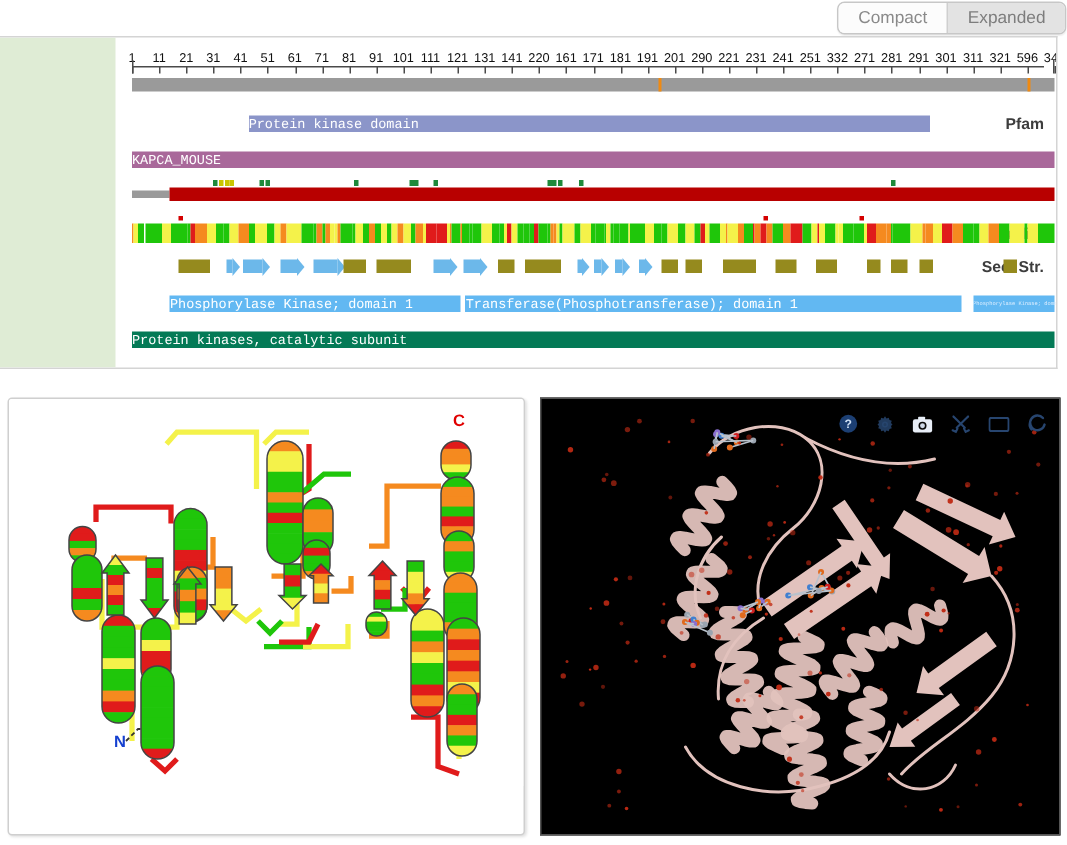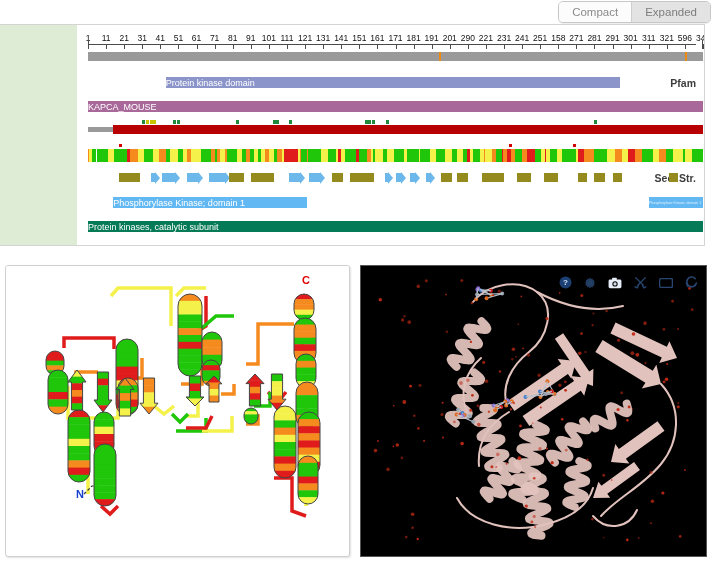--- a/index.html
+++ b/index.html
@@ -14,21 +14,21 @@
   .seg .on{background:#e3e3e3;color:#7d7d7d;}
   .seg .off{background:#fcfcfc;border-right:1px solid #cfcfcf;}
 
   
   .fv{position:relative;margin:0 6px 0 0;height:222px;border:1px solid #d4d4d4;
       border-left:none;background:#fff;box-sizing:border-box;overflow:hidden;}
   .fv-labels{position:absolute;left:0;top:0;width:77px;height:100%;background:#dfecd5;}
   .lbl{position:absolute;right:8px;font-size:10.5px;font-weight:bold;color:#3d3d3d;
        text-align:right;white-space:nowrap;}
 
-  .trk{position:absolute;left:88px;right:8px;}
+  .trk{position:absolute;left:88px;right:8px;font-family:Liberation Mono, monospace;}
   .bar{position:absolute;height:100%;}
 
   
   .ruler{position:absolute;left:88px;right:8px;top:2px;height:22px;}
   .ruler .base{position:absolute;left:0;right:0;bottom:4px;height:1px;background:#4a4a4a;}
   .ruler .tk{position:absolute;bottom:0px;width:1px;height:5px;background:#4a4a4a;}
   .ruler .tl{position:absolute;bottom:6px;font-size:8.5px;color:#111;transform:translateX(-50%);
              white-space:nowrap;}
   .ruler .cap{position:absolute;bottom:0;width:1px;height:9px;background:#4a4a4a;}
 
@@ -101,21 +101,21 @@
       <div class="tl" style="left:180.88235294117646px">101</div>
       <div class="tk" style="left:198.97058823529412px"></div>
       <div class="tl" style="left:198.97058823529412px">111</div>
       <div class="tk" style="left:217.05882352941177px"></div>
       <div class="tl" style="left:217.05882352941177px">121</div>
       <div class="tk" style="left:235.1470588235294px"></div>
       <div class="tl" style="left:235.1470588235294px">131</div>
       <div class="tk" style="left:253.23529411764704px"></div>
       <div class="tl" style="left:253.23529411764704px">141</div>
       <div class="tk" style="left:271.3235294117647px"></div>
-      <div class="tl" style="left:271.3235294117647px">151</div>
+      <div class="tl" style="left:271.3235294117647px">220</div>
       <div class="tk" style="left:289.4117647058824px"></div>
       <div class="tl" style="left:289.4117647058824px">161</div>
       <div class="tk" style="left:307.5px"></div>
       <div class="tl" style="left:307.5px">171</div>
       <div class="tk" style="left:325.5882352941176px"></div>
       <div class="tl" style="left:325.5882352941176px">181</div>
       <div class="tk" style="left:343.6764705882353px"></div>
       <div class="tl" style="left:343.6764705882353px">191</div>
       <div class="tk" style="left:361.7647058823529px"></div>
       <div class="tl" style="left:361.7647058823529px">201</div>
@@ -123,21 +123,21 @@
       <div class="tl" style="left:379.8529411764706px">290</div>
       <div class="tk" style="left:397.94117647058823px"></div>
       <div class="tl" style="left:397.94117647058823px">221</div>
       <div class="tk" style="left:416.0294117647059px"></div>
       <div class="tl" style="left:416.0294117647059px">231</div>
       <div class="tk" style="left:434.11764705882354px"></div>
       <div class="tl" style="left:434.11764705882354px">241</div>
       <div class="tk" style="left:452.2058823529412px"></div>
       <div class="tl" style="left:452.2058823529412px">251</div>
       <div class="tk" style="left:470.2941176470588px"></div>
-      <div class="tl" style="left:470.2941176470588px">158</div>
+      <div class="tl" style="left:470.2941176470588px">332</div>
       <div class="tk" style="left:488.38235294117646px"></div>
       <div class="tl" style="left:488.38235294117646px">271</div>
       <div class="tk" style="left:506.4705882352941px"></div>
       <div class="tl" style="left:506.4705882352941px">281</div>
       <div class="tk" style="left:524.5588235294117px"></div>
       <div class="tl" style="left:524.5588235294117px">291</div>
       <div class="tk" style="left:542.6470588235294px"></div>
       <div class="tl" style="left:542.6470588235294px">301</div>
       <div class="tk" style="left:560.7352941176471px"></div>
       <div class="tl" style="left:560.7352941176471px">311</div>
@@ -519,20 +519,23 @@
         <div class="helix" style="left:455.82352941176475px;width:14.47058823529403px"></div>
         <div class="helix" style="left:490.1911764705883px;width:9.044117647058783px"></div>
         <div class="helix" style="left:506.4705882352941px;width:10.852941176470665px"></div>
         <div class="helix" style="left:524.5588235294117px;width:9.044117647058897px"></div>
         <div class="helix" style="left:580.6323529411765px;width:9.044117647058897px"></div>
       </div>
       <div class="lbl" style="top:171.5px">CATH</div>
       <div class="trk" style="top:172px;height:11px">
         <div class="bar" style="left:25.323529411764707px;width:193.54411764705884px;background:#62b8f2">
                <div class="seg-lab">Phosphorylase Kinase; domain 1</div>
+        </div>
+        <div class="bar" style="left:222.48529411764704px;width:331.0147058823529px;background:#62b8f2">
+               <div class="seg-lab">Transferase(Phosphotransferase); domain 1</div>
         </div>
         <div class="bar" style="left:560.7352941176471px;width:54.26470588235293px;background:#62b8f2">
                <div class="seg-lab tiny">Phosphorylase Kinase; domain 1</div>
         </div>
       </div>
       <div class="lbl" style="top:195.5px">SCOP</div>
       <div class="trk" style="top:196px;height:11px">
         <div class="bar" style="left:0px;width:615px;background:#047a56">
                <div class="seg-lab">Protein kinases, catalytic subunit</div>
         </div>

